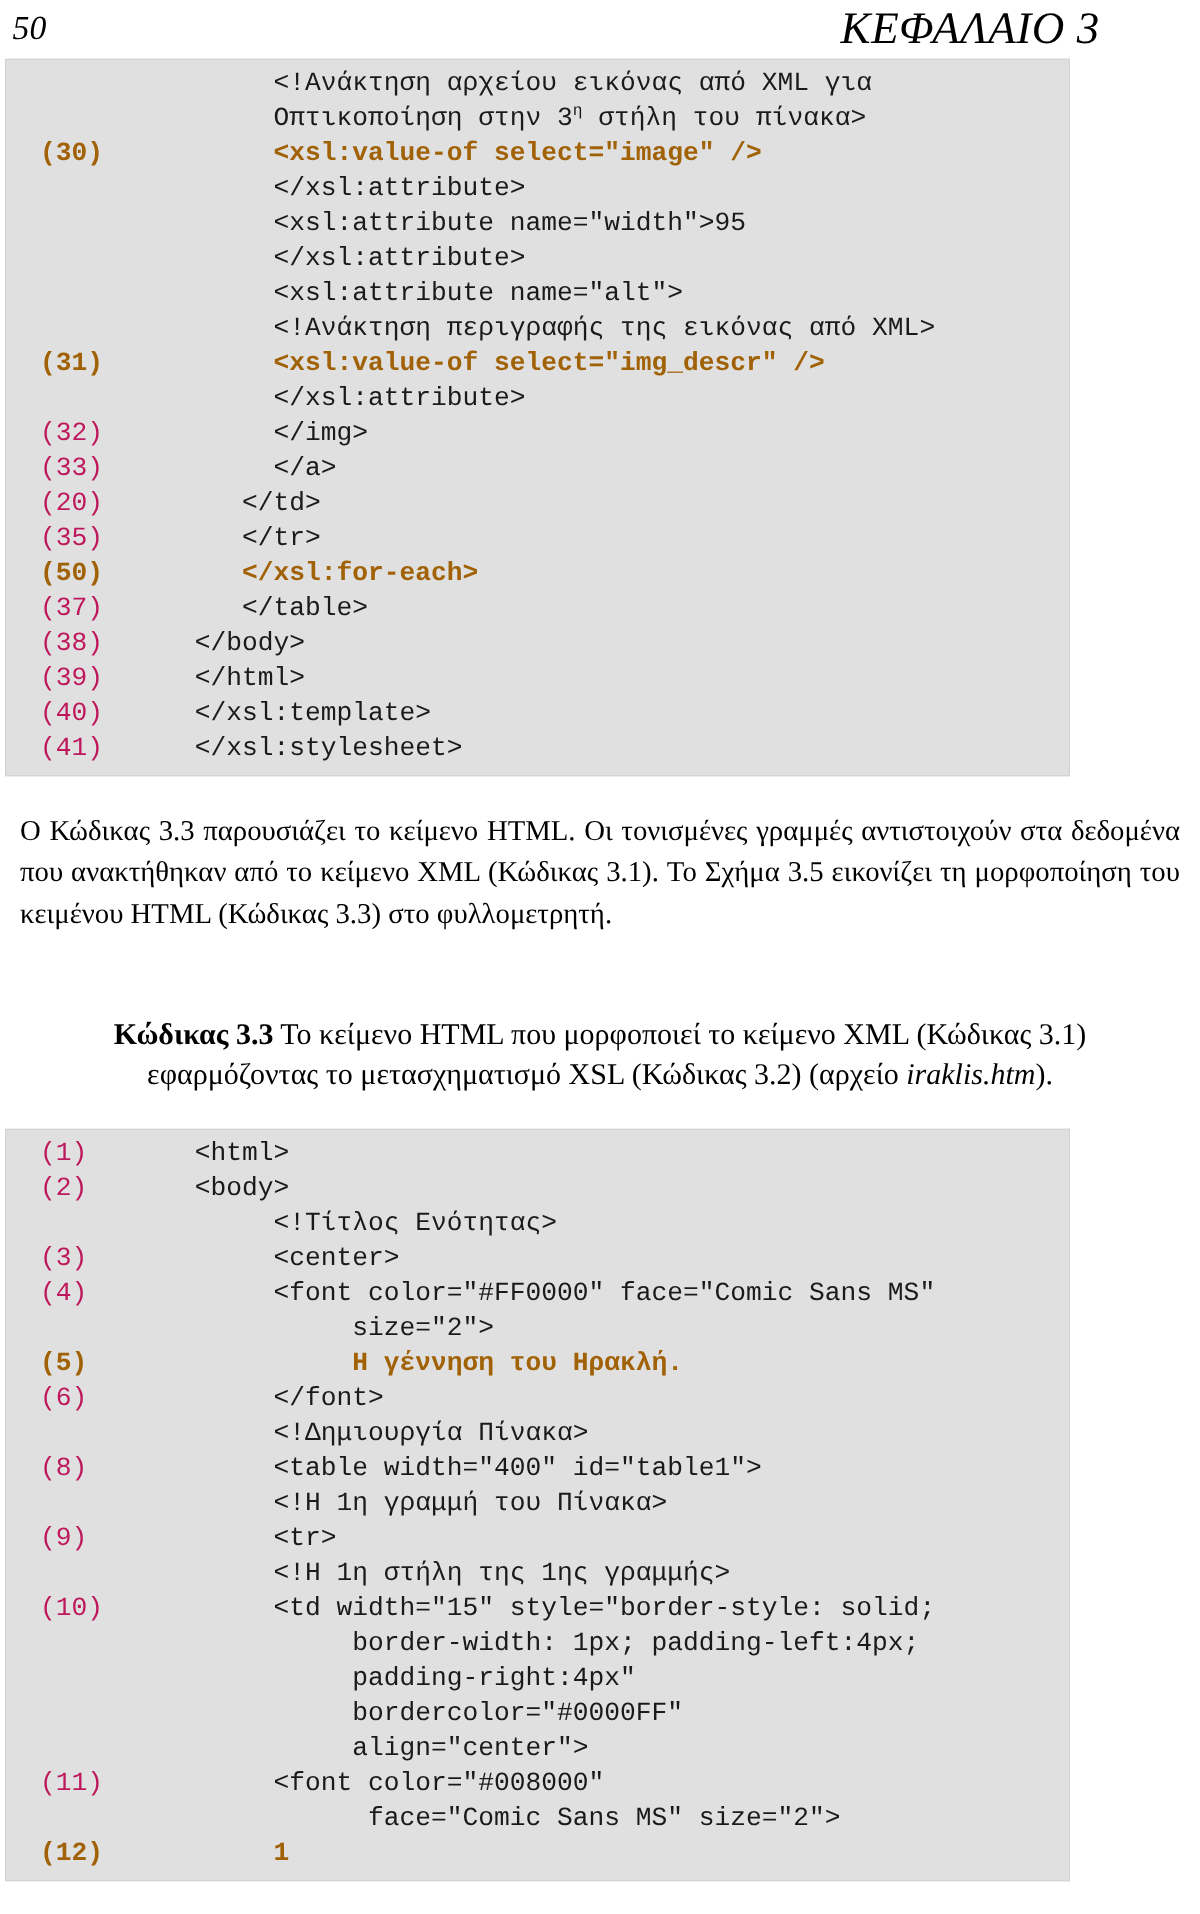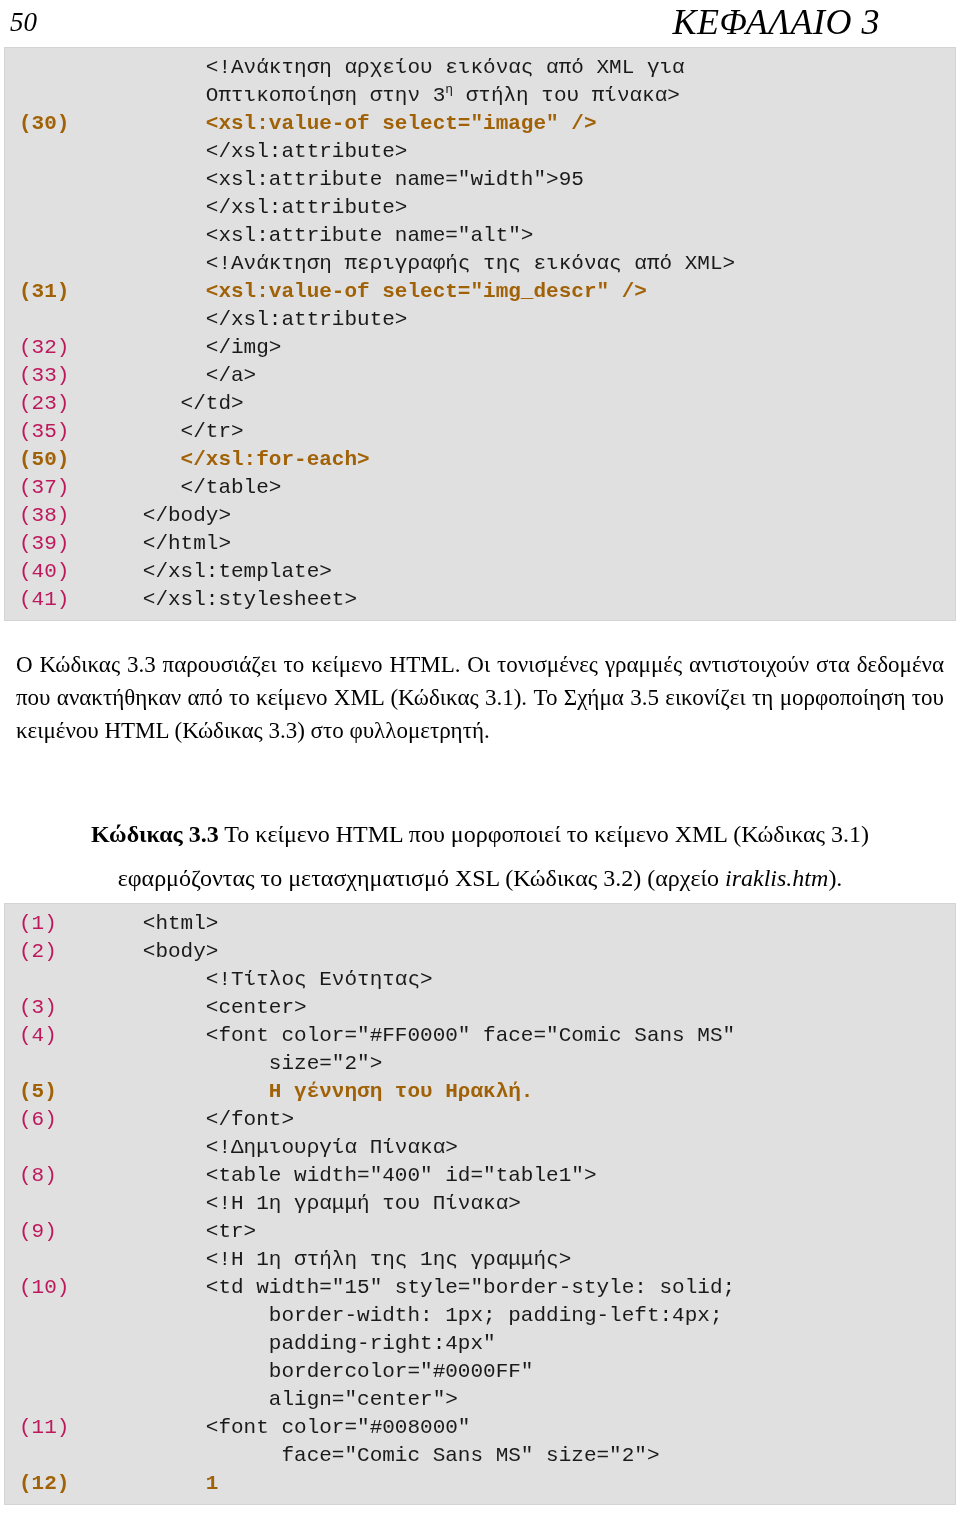--- a/index.html
+++ b/index.html
@@ -46,25 +46,25 @@
     font-family: "Liberation Serif", serif;
     font-size: 36px;
     font-style: italic;
     letter-spacing: 0.5px;
   }
 
   
   .code-block {
     position: absolute;
     left: 4px;
-    width: 952px;
+    width: 852px;
     background: #e0e0e0;
     border: 1px solid #d4d4d4;
     box-sizing: border-box;
-    padding: 6px 0 6px 4px;
+    padding: 6px 0 6px 17px;
   }
   #listing-top { top: 47px; }
   #listing-bottom { top: 903px; }
 
   .code-line {
     display: block;
     height: 28px;
     line-height: 28px;
     white-space: pre;
     font-family: "Liberation Mono", "DejaVu Sans Mono", monospace;
@@ -108,21 +108,21 @@
   #paragraph-main { top: 648px; }
 
   
   .caption {
     position: absolute;
     left: 20px;
     width: 920px;
     top: 812px;
     font-family: "Liberation Serif", serif;
     font-size: 24px;
-    line-height: 44px;
+    line-height: 32px;
     text-align: center;
   }
   .caption b { font-weight: bold; }
   .caption i { font-style: italic; }
 </style>
 </head>
 <body>
 
 <div class="page">
 
@@ -137,21 +137,21 @@
       <span class="code-line hl"><span class="ln">(30)</span><span class="src">        &lt;xsl:value-of select="image" /&gt;</span></span>
       <span class="code-line"><span class="ln"></span><span class="src">        &lt;/xsl:attribute&gt;</span></span>
       <span class="code-line"><span class="ln"></span><span class="src">        &lt;xsl:attribute name="width"&gt;95</span></span>
       <span class="code-line"><span class="ln"></span><span class="src">        &lt;/xsl:attribute&gt;</span></span>
       <span class="code-line"><span class="ln"></span><span class="src">        &lt;xsl:attribute name="alt"&gt;</span></span>
       <span class="code-line"><span class="ln"></span><span class="src">        &lt;!Ανάκτηση περιγραφής της εικόνας από XML&gt;</span></span>
       <span class="code-line hl"><span class="ln">(31)</span><span class="src">        &lt;xsl:value-of select="img_descr" /&gt;</span></span>
       <span class="code-line"><span class="ln"></span><span class="src">        &lt;/xsl:attribute&gt;</span></span>
       <span class="code-line"><span class="ln">(32)</span><span class="src">        &lt;/img&gt;</span></span>
       <span class="code-line"><span class="ln">(33)</span><span class="src">        &lt;/a&gt;</span></span>
-      <span class="code-line"><span class="ln">(23)</span><span class="src">      &lt;/td&gt;</span></span>
+      <span class="code-line"><span class="ln">(20)</span><span class="src">      &lt;/td&gt;</span></span>
       <span class="code-line"><span class="ln">(35)</span><span class="src">      &lt;/tr&gt;</span></span>
       <span class="code-line hl"><span class="ln">(50)</span><span class="src">      &lt;/xsl:for-each&gt;</span></span>
       <span class="code-line"><span class="ln">(37)</span><span class="src">      &lt;/table&gt;</span></span>
       <span class="code-line"><span class="ln">(38)</span><span class="src">   &lt;/body&gt;</span></span>
       <span class="code-line"><span class="ln">(39)</span><span class="src">   &lt;/html&gt;</span></span>
       <span class="code-line"><span class="ln">(40)</span><span class="src">   &lt;/xsl:template&gt;</span></span>
       <span class="code-line"><span class="ln">(41)</span><span class="src">   &lt;/xsl:stylesheet&gt;</span></span>
     </div>
 
   <div class="body-par" id="paragraph-main">Ο Κώδικας 3.3 παρουσιάζει το κείμενο HTML. Οι τονισμένες γραμμές αντιστοιχούν στα δεδομένα που ανακτήθηκαν από το κείμενο XML (Κώδικας 3.1). Το Σχήμα 3.5 εικονίζει τη μορφοποίηση του κειμένου HTML (Κώδικας 3.3) στο φυλλομετρητή.</div>

